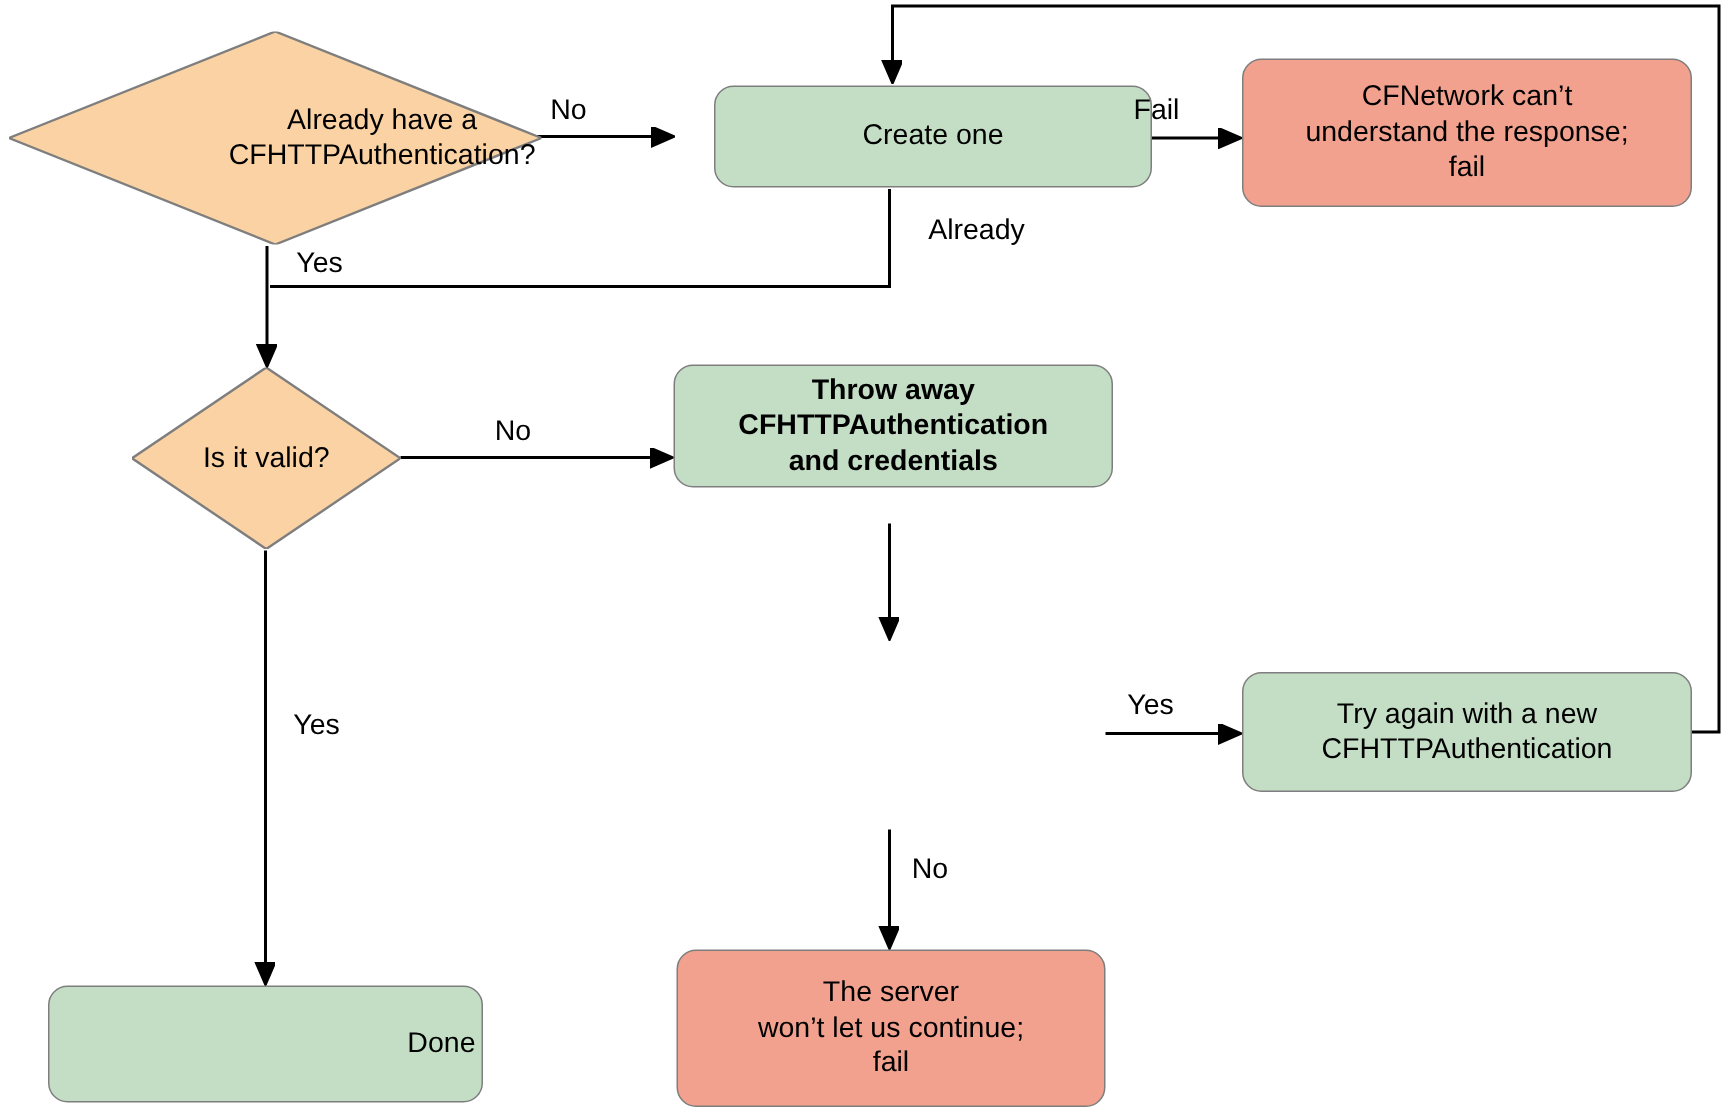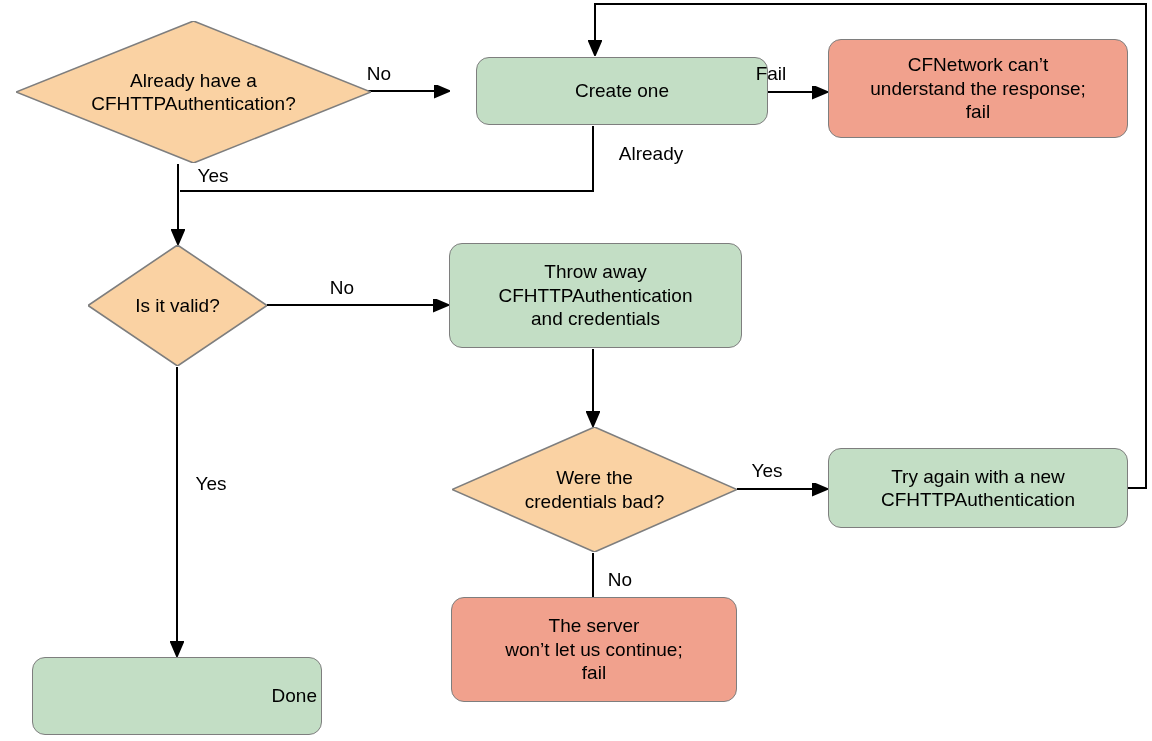--- a/index.html
+++ b/index.html
@@ -75,21 +75,21 @@
     <path d="M178 164 V243" marker-end="url(#arrowhead)"></path>
     <path d="M742 92 H826" marker-end="url(#arrowhead)"></path>
     <path d="M1128 488 H1146 V4 H595 V54" marker-end="url(#arrowhead)"></path>
     <path d="M267 305 H447" marker-end="url(#arrowhead)"></path>
     <path d="M593 349 V425" marker-end="url(#arrowhead)"></path>
     <path d="M737 489 H826" marker-end="url(#arrowhead)"></path>
     <path d="M593 553 V631" marker-end="url(#arrowhead)"></path>
     <path d="M177 367 V655" marker-end="url(#arrowhead)"></path>
   </svg>
 
-  <div class="node decision" style="left:16px; top:21px; width:355px; height:142px;">
+  <div class="node decision" style="left:6px; top:21px; width:355px; height:142px;justify-content:flex-end;">
     <svg class="shape" viewBox="0 0 100 100" preserveAspectRatio="none">
       <polygon points="50,0 100,50 50,100 0,50"></polygon>
     </svg>
     <span class="label">Already have a
 CFHTTPAuthentication?</span>
   </div>
 
   <div class="node box process" style="left:450px; top:57px; width:292px; height:68px;margin-left:26px;">
     <span class="label">Create one</span>
   </div>
@@ -100,40 +100,33 @@
 fail</span>
   </div>
 
   <div class="node decision" style="left:88px; top:245px; width:179px; height:121px;">
     <svg class="shape" viewBox="0 0 100 100" preserveAspectRatio="none">
       <polygon points="50,0 100,50 50,100 0,50"></polygon>
     </svg>
     <span class="label">Is it valid?</span>
   </div>
 
-  <div class="node box process" style="left:449px; top:243px; width:293px; height:105px;">
+  <div class="node box process" style="left:449px; top:243px; width:293px; height:82px;font-weight:bold;">
     <span class="label">Throw away
 CFHTTPAuthentication
 and credentials</span>
   </div>
 
-  <div class="node decision" style="left:452px; top:427px; width:285px; height:125px;">
-    <svg class="shape" viewBox="0 0 100 100" preserveAspectRatio="none">
-      <polygon points="50,0 100,50 50,100 0,50"></polygon>
-    </svg>
-    <span class="label">Were the
-credentials bad?</span>
-  </div>
 
   <div class="node box process" style="left:828px; top:448px; width:300px; height:80px;justify-content:center;">
     <span class="label">Try again with a new
 CFHTTPAuthentication</span>
   </div>
 
-  <div class="node box fail" style="left:451px; top:597px; width:286px; height:105px;">
+  <div class="node box fail" style="left:451px; top:633px; width:286px; height:105px;">
     <span class="label">The server
 won’t let us continue;
 fail</span>
   </div>
 
   <div class="node box process" style="left:32px; top:657px; width:290px; height:78px;justify-content:flex-end;">
     <span class="label">Done</span>
   </div>
 
   <span class="edge-label" style="left:379px; top:74px;">No</span>

